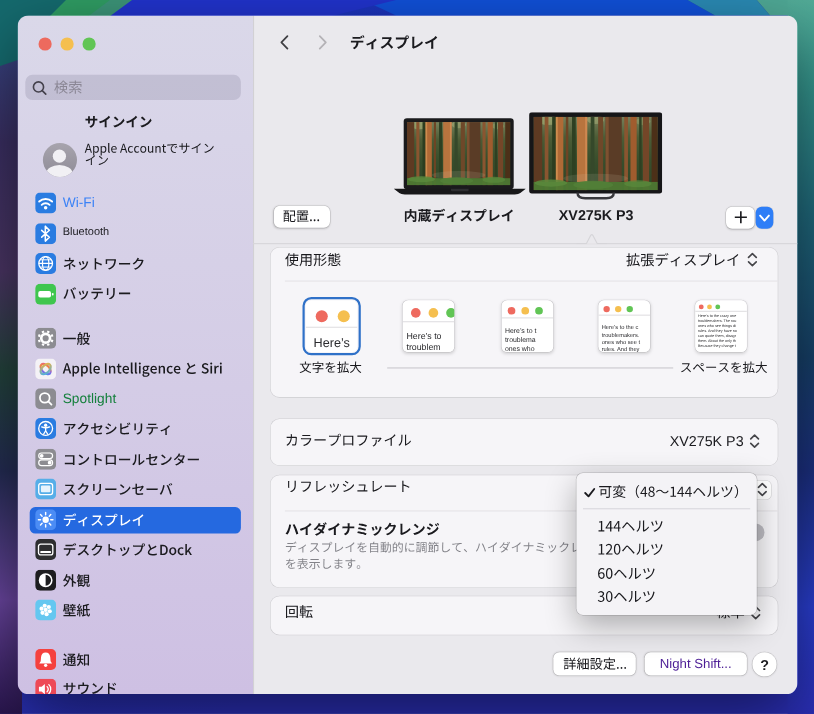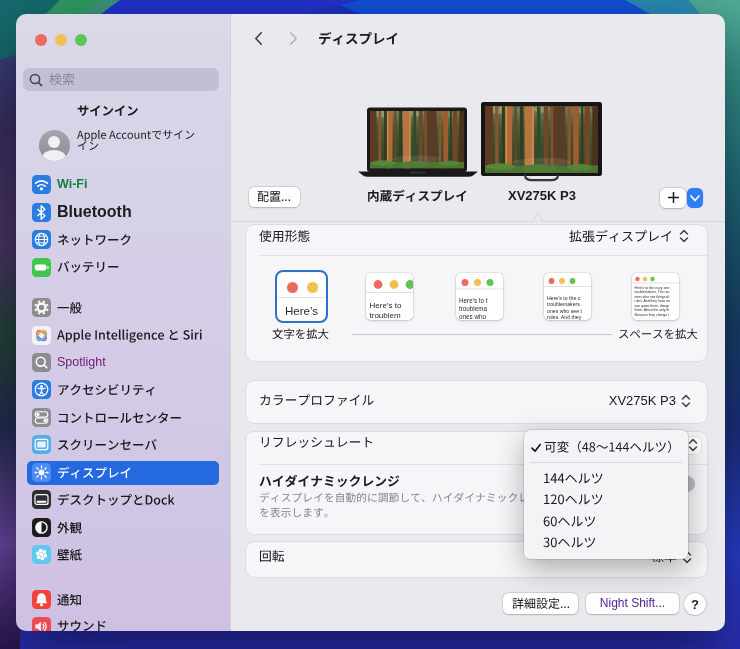--- a/index.html
+++ b/index.html
@@ -87,26 +87,26 @@
     </svg>
     <svg style="position:absolute;left:41.0px;top:448.6px;overflow:visible" width="77" height="18.1">
       <path transform="translate(0,14.50)" d="M2.5 -9.3Q2.8 -9.2 3.1 -9.2Q3.4 -9.2 3.7 -9.2Q3.9 -9.2 4.3 -9.2Q4.8 -9.2 5.3 -9.2Q5.8 -9.2 6.3 -9.2Q6.9 -9.2 7.3 -9.2Q7.7 -9.2 7.9 -9.2Q8.2 -9.2 8.5 -9.2Q8.8 -9.2 9.2 -9.3V-8.0Q8.8 -8.0 8.5 -8.0Q8.2 -8.0 7.9 -8.0Q7.7 -8.0 7.3 -8.0Q6.9 -8.0 6.3 -8.0Q5.8 -8.0 5.3 -8.0Q4.8 -8.0 4.3 -8.0Q3.9 -8.0 3.7 -8.0Q3.4 -8.0 3.0 -8.0Q2.7 -8.0 2.5 -8.0ZM1.0 -6.1Q1.2 -6.1 1.5 -6.1Q1.8 -6.0 2.1 -6.0Q2.3 -6.0 2.8 -6.0Q3.2 -6.0 3.9 -6.0Q4.6 -6.0 5.4 -6.0Q6.2 -6.0 7.0 -6.0Q7.8 -6.0 8.5 -6.0Q9.2 -6.0 9.7 -6.0Q10.2 -6.0 10.3 -6.0Q10.5 -6.0 10.8 -6.1Q11.1 -6.1 11.4 -6.1V-4.8Q11.1 -4.8 10.8 -4.8Q10.6 -4.8 10.3 -4.8Q10.2 -4.8 9.7 -4.8Q9.2 -4.8 8.5 -4.8Q7.8 -4.8 7.0 -4.8Q6.2 -4.8 5.4 -4.8Q4.6 -4.8 3.9 -4.8Q3.2 -4.8 2.8 -4.8Q2.3 -4.8 2.1 -4.8Q1.9 -4.8 1.6 -4.8Q1.2 -4.8 1.0 -4.8ZM7.1 -5.4Q7.1 -4.2 6.9 -3.3Q6.7 -2.3 6.3 -1.5Q6.1 -1.1 5.7 -0.7Q5.3 -0.2 4.9 0.2Q4.4 0.6 3.8 0.8L2.7 -0.0Q3.4 -0.3 4.0 -0.8Q4.6 -1.3 5.0 -1.9Q5.5 -2.6 5.6 -3.5Q5.7 -4.4 5.8 -5.4ZM9.8 -10.2Q10.0 -10.0 10.2 -9.7Q10.4 -9.4 10.6 -9.1Q10.7 -8.8 10.9 -8.5L10.0 -8.2Q9.8 -8.5 9.6 -9.0Q9.3 -9.5 9.0 -9.9ZM11.2 -10.8Q11.4 -10.5 11.6 -10.2Q11.8 -9.9 12.0 -9.6Q12.2 -9.3 12.3 -9.1L11.5 -8.7Q11.3 -9.1 11.0 -9.6Q10.7 -10.1 10.5 -10.4Z M13.9 -3.4Q14.8 -3.6 15.6 -3.9Q16.4 -4.2 17.2 -4.6Q17.9 -4.9 18.4 -5.2Q19.0 -5.6 19.6 -6.0Q20.2 -6.5 20.7 -7.0Q21.1 -7.4 21.5 -7.8L22.5 -6.9Q22.1 -6.5 21.5 -6.0Q21.0 -5.5 20.3 -5.0Q19.7 -4.6 19.0 -4.2Q18.6 -3.9 18.1 -3.7Q17.5 -3.4 16.9 -3.1Q16.4 -2.9 15.7 -2.6Q15.1 -2.4 14.5 -2.2ZM18.3 -4.5 19.6 -4.8V-0.2Q19.6 0.0 19.6 0.3Q19.6 0.5 19.7 0.7Q19.7 0.9 19.7 1.0H18.2Q18.3 0.9 18.3 0.7Q18.3 0.5 18.3 0.3Q18.3 0.0 18.3 -0.2Z M35.2 -8.4Q35.1 -8.3 35.0 -8.1Q34.9 -7.9 34.8 -7.8Q34.6 -7.2 34.2 -6.4Q33.8 -5.7 33.3 -5.0Q32.8 -4.2 32.3 -3.6Q31.6 -2.8 30.8 -2.1Q30.0 -1.3 29.0 -0.7Q28.1 -0.1 27.1 0.4L26.1 -0.7Q27.1 -1.1 28.1 -1.7Q29.0 -2.2 29.8 -3.0Q30.6 -3.7 31.2 -4.3Q31.7 -4.8 32.1 -5.4Q32.5 -6.0 32.8 -6.6Q33.1 -7.2 33.2 -7.6Q33.1 -7.6 32.8 -7.6Q32.4 -7.6 31.9 -7.6Q31.5 -7.6 30.9 -7.6Q30.4 -7.6 29.9 -7.6Q29.5 -7.6 29.1 -7.6Q28.8 -7.6 28.6 -7.6Q28.4 -7.6 28.1 -7.6Q27.9 -7.6 27.6 -7.6Q27.4 -7.6 27.3 -7.6V-9.0Q27.4 -9.0 27.7 -8.9Q27.9 -8.9 28.2 -8.9Q28.5 -8.9 28.6 -8.9Q28.8 -8.9 29.1 -8.9Q29.5 -8.9 30.0 -8.9Q30.5 -8.9 31.0 -8.9Q31.5 -8.9 32.0 -8.9Q32.5 -8.9 32.8 -8.9Q33.2 -8.9 33.3 -8.9Q33.6 -8.9 33.9 -8.9Q34.2 -9.0 34.4 -9.0ZM32.5 -4.5Q33.0 -4.0 33.5 -3.5Q34.1 -3.0 34.6 -2.5Q35.1 -1.9 35.6 -1.4Q36.0 -0.9 36.4 -0.5L35.2 0.4Q34.8 -0.2 34.2 -0.9Q33.6 -1.6 32.9 -2.3Q32.2 -3.0 31.6 -3.6Z M47.6 -9.1Q47.6 -8.7 47.8 -8.5Q48.0 -8.3 48.3 -8.3Q48.7 -8.3 48.9 -8.5Q49.1 -8.7 49.1 -9.1Q49.1 -9.4 48.9 -9.6Q48.7 -9.9 48.3 -9.9Q48.0 -9.9 47.8 -9.6Q47.6 -9.4 47.6 -9.1ZM46.9 -9.1Q46.9 -9.5 47.1 -9.8Q47.3 -10.1 47.6 -10.3Q47.9 -10.5 48.3 -10.5Q48.7 -10.5 49.1 -10.3Q49.4 -10.1 49.6 -9.8Q49.8 -9.5 49.8 -9.1Q49.8 -8.7 49.6 -8.3Q49.4 -8.0 49.1 -7.8Q48.7 -7.6 48.3 -7.6Q47.9 -7.6 47.6 -7.8Q47.3 -8.0 47.1 -8.3Q46.9 -8.7 46.9 -9.1ZM48.2 -8.2Q48.1 -8.0 48.0 -7.8Q48.0 -7.6 48.0 -7.4Q47.8 -7.0 47.7 -6.4Q47.5 -5.8 47.3 -5.2Q47.1 -4.5 46.8 -3.9Q46.5 -3.3 46.1 -2.8Q45.5 -2.1 44.8 -1.5Q44.1 -0.8 43.1 -0.3Q42.2 0.2 41.1 0.6L40.0 -0.6Q41.3 -0.9 42.2 -1.4Q43.1 -1.8 43.7 -2.4Q44.4 -3.0 44.9 -3.6Q45.4 -4.2 45.7 -4.8Q46.0 -5.5 46.2 -6.2Q46.4 -6.9 46.5 -7.4Q46.3 -7.4 45.8 -7.4Q45.4 -7.4 44.8 -7.4Q44.1 -7.4 43.4 -7.4Q42.8 -7.4 42.1 -7.4Q41.5 -7.4 41.0 -7.4Q40.5 -7.4 40.3 -7.4Q39.9 -7.4 39.6 -7.4Q39.2 -7.4 39.0 -7.4V-8.8Q39.2 -8.8 39.4 -8.8Q39.6 -8.7 39.9 -8.7Q40.1 -8.7 40.3 -8.7Q40.5 -8.7 40.9 -8.7Q41.3 -8.7 41.8 -8.7Q42.3 -8.7 42.9 -8.7Q43.4 -8.7 44.0 -8.7Q44.6 -8.7 45.1 -8.7Q45.6 -8.7 45.9 -8.7Q46.3 -8.7 46.4 -8.7Q46.6 -8.7 46.8 -8.7Q47.0 -8.7 47.2 -8.8Z M52.6 -0.4Q52.7 -0.6 52.7 -0.8Q52.8 -0.9 52.8 -1.1Q52.8 -1.4 52.8 -1.9Q52.8 -2.4 52.8 -3.0Q52.8 -3.7 52.8 -4.5Q52.8 -5.2 52.8 -5.9Q52.8 -6.7 52.8 -7.2Q52.8 -7.8 52.8 -8.1Q52.8 -8.3 52.7 -8.6Q52.7 -8.8 52.7 -9.0Q52.7 -9.2 52.6 -9.4H54.2Q54.2 -9.1 54.1 -8.8Q54.1 -8.4 54.1 -8.1Q54.1 -7.9 54.1 -7.4Q54.1 -6.9 54.1 -6.4Q54.1 -5.8 54.1 -5.2Q54.1 -4.5 54.1 -3.9Q54.1 -3.3 54.1 -2.8Q54.1 -2.2 54.1 -1.9Q54.1 -1.5 54.1 -1.3Q54.9 -1.5 55.9 -1.9Q56.8 -2.3 57.7 -2.9Q58.6 -3.4 59.4 -4.1Q60.2 -4.8 60.8 -5.5L61.5 -4.4Q60.2 -2.9 58.3 -1.7Q56.5 -0.6 54.2 0.1Q54.1 0.1 53.9 0.2Q53.7 0.2 53.5 0.4Z M63.5 -4.7Q65.1 -5.1 66.5 -5.7Q67.9 -6.3 68.9 -7.0Q69.6 -7.4 70.2 -7.9Q70.8 -8.4 71.4 -8.9Q72.0 -9.4 72.4 -9.9L73.4 -8.9Q72.9 -8.4 72.2 -7.8Q71.6 -7.3 70.9 -6.8Q70.2 -6.3 69.5 -5.8Q68.8 -5.4 67.9 -5.0Q67.0 -4.5 66.0 -4.1Q65.1 -3.7 64.1 -3.4ZM68.7 -6.3 70.1 -6.7V-1.0Q70.1 -0.8 70.1 -0.5Q70.1 -0.2 70.1 0.1Q70.1 0.3 70.2 0.5H68.6Q68.6 0.3 68.6 0.1Q68.7 -0.2 68.7 -0.5Q68.7 -0.8 68.7 -1.0Z" fill="#ffffff"></path>
     </svg>
     <svg style="position:absolute;left:15.5px;top:161.2px" width="19" height="19" viewBox="0 0 19 19">
       <rect width="19" height="19" rx="4.5" fill="#2a7ce1"></rect>
       <path d="M3.6 8.2 A8.6 8.6 0 0 1 15.4 8.2" fill="none" stroke="#fff" stroke-width="1.7" stroke-linecap="round"></path>
       <path d="M5.9 11.2 A5.2 5.2 0 0 1 13.1 11.2" fill="none" stroke="#fff" stroke-width="1.7" stroke-linecap="round"></path>
       <circle cx="9.5" cy="13.8" r="1.6" fill="#fff"></circle>
     </svg>
-    <div style="position:absolute;left:41.0px;top:163.4px;height:14.5px;line-height:14.5px;font-size:12.5px;font-weight:bold;color:#15803d;letter-spacing:0;white-space:nowrap">Wi-Fi</div>
+    <div style="position:absolute;left:41.0px;top:163.4px;height:14.5px;line-height:14.5px;font-size:12.5px;font-weight:normal;color:#3b82f6;letter-spacing:0;white-space:nowrap">Wi-Fi</div>
     <svg style="position:absolute;left:15.5px;top:188.7px" width="19" height="19" viewBox="0 0 19 19">
       <rect width="19" height="19" rx="4.5" fill="#2a7ce1"></rect>
       <path d="M9.2 2.8 L9.2 16.2 L12.9 12.7 L5.9 6.4 M9.2 2.8 L12.9 6.3 L5.9 12.6" fill="none" stroke="#fff" stroke-width="1.4" stroke-linejoin="round" stroke-linecap="round"></path>
     </svg>
-    <div style="position:absolute;left:41.0px;top:190.9px;height:14.5px;line-height:14.5px;font-size:16px;font-weight:bold;color:#1b1b1f;letter-spacing:0;white-space:nowrap">Bluetooth</div>
+    <div style="position:absolute;left:41.0px;top:190.9px;height:14.5px;line-height:14.5px;font-size:10px;font-weight:normal;color:#1b1b1f;letter-spacing:0;white-space:nowrap">Bluetooth</div>
     <svg style="position:absolute;left:15.5px;top:216.2px" width="19" height="19" viewBox="0 0 19 19">
       <rect width="19" height="19" rx="4.5" fill="#2a7ce1"></rect>
       <circle cx="9.5" cy="9.5" r="6.2" fill="none" stroke="#fff" stroke-width="1.2"></circle>
       <ellipse cx="9.5" cy="9.5" rx="2.9" ry="6.2" fill="none" stroke="#fff" stroke-width="1.1"></ellipse>
       <line x1="3.3" y1="9.5" x2="15.7" y2="9.5" stroke="#fff" stroke-width="1.1"></line>
       <line x1="4.2" y1="6.2" x2="14.8" y2="6.2" stroke="#fff" stroke-width="0.9"></line>
       <line x1="4.2" y1="12.8" x2="14.8" y2="12.8" stroke="#fff" stroke-width="0.9"></line>
     </svg>
     <svg style="position:absolute;left:41.0px;top:215.9px;overflow:visible" width="77" height="18.1">
       <path transform="translate(0,14.50)" d="M7.0 -10.1Q7.0 -9.9 7.0 -9.6Q7.0 -9.2 7.0 -9.0Q7.0 -8.8 7.0 -8.6Q7.0 -8.3 7.0 -8.1Q7.0 -7.8 7.0 -7.7H5.7Q5.7 -7.8 5.7 -8.1Q5.7 -8.3 5.7 -8.5Q5.7 -8.8 5.7 -9.0Q5.7 -9.3 5.7 -9.6Q5.7 -9.9 5.6 -10.1ZM10.5 -7.6Q10.3 -7.4 10.1 -7.1Q9.9 -6.9 9.7 -6.7Q9.3 -6.3 8.9 -5.8Q8.4 -5.4 7.9 -4.9Q7.4 -4.4 6.8 -4.0Q6.1 -3.6 5.3 -3.1Q4.5 -2.7 3.6 -2.4Q2.7 -2.0 1.6 -1.7L0.9 -2.9Q2.7 -3.3 3.9 -3.8Q5.1 -4.4 5.9 -5.0Q6.5 -5.3 6.9 -5.7Q7.4 -6.1 7.7 -6.4Q8.1 -6.8 8.3 -7.1Q8.1 -7.1 7.8 -7.1Q7.4 -7.1 6.9 -7.1Q6.4 -7.1 5.8 -7.1Q5.3 -7.1 4.8 -7.1Q4.3 -7.1 3.9 -7.1Q3.5 -7.1 3.4 -7.1Q3.2 -7.1 2.9 -7.1Q2.6 -7.1 2.3 -7.0Q2.0 -7.0 1.8 -7.0V-8.3Q2.1 -8.3 2.6 -8.3Q3.0 -8.2 3.4 -8.2Q3.5 -8.2 3.9 -8.2Q4.3 -8.2 4.8 -8.2Q5.4 -8.2 6.0 -8.2Q6.6 -8.2 7.2 -8.2Q7.8 -8.2 8.2 -8.2Q8.6 -8.2 8.8 -8.2Q9.0 -8.2 9.3 -8.3Q9.5 -8.3 9.7 -8.3ZM6.9 -4.7Q6.9 -4.4 6.9 -3.9Q6.9 -3.4 6.9 -2.8Q6.9 -2.3 6.9 -1.8Q6.9 -1.2 6.9 -0.9Q6.9 -0.6 6.9 -0.4Q7.0 -0.1 7.0 0.2Q7.0 0.4 7.0 0.6H5.6Q5.6 0.4 5.6 0.2Q5.6 -0.1 5.7 -0.4Q5.7 -0.6 5.7 -0.9Q5.7 -1.2 5.7 -1.7Q5.7 -2.1 5.7 -2.6Q5.7 -3.1 5.7 -3.5Q5.7 -3.9 5.7 -4.2ZM10.9 -1.5Q10.4 -2.0 9.9 -2.3Q9.4 -2.6 8.9 -2.9Q8.5 -3.2 7.9 -3.5L8.7 -4.4Q9.3 -4.1 9.8 -3.9Q10.2 -3.6 10.7 -3.3Q11.2 -3.0 11.7 -2.6Z M18.7 -7.3Q18.8 -7.1 18.9 -6.7Q19.0 -6.4 19.2 -6.0Q19.3 -5.5 19.5 -5.2Q19.6 -4.8 19.7 -4.6L18.5 -4.2Q18.4 -4.4 18.3 -4.8Q18.2 -5.1 18.0 -5.5Q17.9 -5.9 17.7 -6.3Q17.6 -6.7 17.5 -6.9ZM23.2 -6.5Q23.1 -6.3 23.1 -6.1Q23.0 -5.9 23.0 -5.8Q22.7 -4.8 22.3 -3.8Q21.9 -2.8 21.2 -2.0Q20.4 -0.9 19.3 -0.1Q18.2 0.6 17.1 1.0L16.1 -0.0Q16.8 -0.2 17.5 -0.6Q18.3 -1.0 19.0 -1.5Q19.7 -2.0 20.2 -2.7Q20.6 -3.2 21.0 -3.9Q21.3 -4.6 21.5 -5.4Q21.8 -6.2 21.9 -6.9ZM15.8 -6.7Q15.9 -6.4 16.0 -6.1Q16.2 -5.7 16.3 -5.3Q16.5 -4.9 16.7 -4.5Q16.8 -4.1 16.9 -3.8L15.7 -3.4Q15.6 -3.6 15.5 -4.0Q15.3 -4.4 15.2 -4.9Q15.0 -5.3 14.8 -5.7Q14.7 -6.0 14.6 -6.2Z M29.1 -1.2Q29.1 -1.4 29.1 -1.9Q29.1 -2.4 29.1 -3.1Q29.1 -3.9 29.1 -4.7Q29.1 -5.5 29.1 -6.2Q29.1 -7.0 29.1 -7.5Q29.1 -8.1 29.1 -8.4Q29.1 -8.7 29.1 -9.1Q29.0 -9.5 29.0 -9.8H30.5Q30.5 -9.5 30.5 -9.1Q30.4 -8.7 30.4 -8.4Q30.4 -8.0 30.4 -7.3Q30.4 -6.7 30.4 -5.9Q30.4 -5.2 30.4 -4.4Q30.4 -3.6 30.4 -3.0Q30.4 -2.3 30.4 -1.8Q30.4 -1.3 30.4 -1.2Q30.4 -1.0 30.4 -0.7Q30.4 -0.4 30.5 -0.1Q30.5 0.2 30.5 0.5H29.0Q29.0 0.1 29.1 -0.3Q29.1 -0.8 29.1 -1.2ZM30.1 -6.5Q30.8 -6.3 31.5 -6.1Q32.3 -5.8 33.0 -5.5Q33.8 -5.2 34.5 -5.0Q35.2 -4.7 35.7 -4.4L35.1 -3.1Q34.6 -3.4 34.0 -3.6Q33.3 -3.9 32.6 -4.2Q31.9 -4.5 31.3 -4.7Q30.6 -4.9 30.1 -5.1Z M48.6 -8.3Q48.6 -8.3 48.5 -8.1Q48.5 -8.0 48.5 -7.9Q48.4 -7.7 48.4 -7.7Q48.3 -7.0 48.1 -6.2Q48.0 -5.4 47.7 -4.5Q47.5 -3.7 47.0 -3.0Q46.2 -1.8 45.0 -0.9Q43.7 0.0 42.2 0.6L41.1 -0.6Q42.0 -0.8 42.9 -1.2Q43.8 -1.7 44.5 -2.3Q45.3 -2.9 45.8 -3.7Q46.1 -4.2 46.3 -4.9Q46.6 -5.5 46.7 -6.2Q46.9 -7.0 46.9 -7.7Q46.8 -7.7 46.4 -7.7Q46.0 -7.7 45.5 -7.7Q45.0 -7.7 44.3 -7.7Q43.7 -7.7 43.1 -7.7Q42.5 -7.7 42.0 -7.7Q41.4 -7.7 41.0 -7.7Q40.6 -7.7 40.4 -7.7Q40.4 -7.6 40.4 -7.3Q40.4 -7.1 40.4 -6.8Q40.4 -6.5 40.4 -6.2Q40.4 -6.0 40.4 -5.7Q40.4 -5.5 40.4 -5.3Q40.4 -5.2 40.4 -5.0Q40.5 -4.7 40.5 -4.4H39.0Q39.1 -4.7 39.1 -4.9Q39.1 -5.1 39.1 -5.3Q39.1 -5.5 39.1 -5.9Q39.1 -6.2 39.1 -6.6Q39.1 -7.0 39.1 -7.4Q39.1 -7.8 39.1 -8.0Q39.1 -8.2 39.1 -8.5Q39.1 -8.7 39.0 -8.9Q39.3 -8.9 39.7 -8.9Q40.0 -8.9 40.5 -8.9Q40.5 -8.9 40.9 -8.9Q41.2 -8.9 41.7 -8.9Q42.2 -8.9 42.8 -8.9Q43.4 -8.9 44.0 -8.9Q44.6 -8.9 45.2 -8.9Q45.7 -8.9 46.1 -8.9Q46.5 -8.9 46.7 -8.9Q46.9 -8.9 47.2 -8.9Q47.4 -8.9 47.6 -9.0Z M51.2 -5.6Q51.4 -5.6 51.7 -5.5Q52.0 -5.5 52.4 -5.5Q52.8 -5.5 53.1 -5.5Q53.3 -5.5 53.8 -5.5Q54.2 -5.5 54.8 -5.5Q55.3 -5.5 55.9 -5.5Q56.5 -5.5 57.1 -5.5Q57.8 -5.5 58.3 -5.5Q58.8 -5.5 59.2 -5.5Q59.6 -5.5 59.9 -5.5Q60.3 -5.5 60.7 -5.5Q61.0 -5.6 61.3 -5.6V-4.0Q61.1 -4.0 60.7 -4.1Q60.3 -4.1 59.9 -4.1Q59.7 -4.1 59.2 -4.1Q58.8 -4.1 58.3 -4.1Q57.8 -4.1 57.1 -4.1Q56.5 -4.1 55.9 -4.1Q55.3 -4.1 54.8 -4.1Q54.2 -4.1 53.8 -4.1Q53.3 -4.1 53.1 -4.1Q52.6 -4.1 52.0 -4.1Q51.5 -4.0 51.2 -4.0Z M73.5 -7.8Q73.5 -7.7 73.4 -7.4Q73.3 -7.2 73.2 -7.0Q73.0 -6.4 72.7 -5.7Q72.4 -5.0 72.0 -4.2Q71.6 -3.5 71.0 -2.8Q70.1 -1.7 68.9 -0.9Q67.8 0.0 66.0 0.7L64.8 -0.4Q66.0 -0.7 67.0 -1.2Q67.9 -1.7 68.6 -2.3Q69.3 -2.8 69.8 -3.5Q70.3 -4.0 70.7 -4.7Q71.1 -5.3 71.4 -6.0Q71.7 -6.7 71.8 -7.2H67.3L67.8 -8.3Q67.9 -8.3 68.3 -8.3Q68.7 -8.3 69.2 -8.3Q69.7 -8.3 70.2 -8.3Q70.7 -8.3 71.1 -8.3Q71.5 -8.3 71.6 -8.3Q71.8 -8.3 72.1 -8.3Q72.3 -8.4 72.5 -8.4ZM69.4 -9.7Q69.2 -9.5 69.0 -9.1Q68.9 -8.8 68.8 -8.6Q68.4 -7.9 67.8 -7.1Q67.2 -6.3 66.4 -5.5Q65.6 -4.8 64.7 -4.1L63.6 -4.9Q64.4 -5.4 65.0 -6.0Q65.7 -6.5 66.1 -7.1Q66.6 -7.6 66.9 -8.2Q67.3 -8.7 67.5 -9.1Q67.6 -9.3 67.8 -9.6Q67.9 -9.9 68.0 -10.2Z" fill="#1b1b1f"></path>
@@ -152,21 +152,21 @@
       <ellipse cx="9.5" cy="9.5" rx="5.6" ry="3.4" fill="none" stroke="url(#aig2)" stroke-width="2" transform="rotate(-45 9.5 9.5)"></ellipse>
     </svg>
     <svg style="position:absolute;left:41.0px;top:311.2px;overflow:visible" width="148" height="18.1">
       <path transform="translate(0,14.50)" d="M0.0 0.0 3.1 -9.2H4.7L7.8 0.0H6.2L4.8 -5.0Q4.5 -5.8 4.3 -6.5Q4.1 -7.3 3.9 -8.1H3.8Q3.6 -7.3 3.4 -6.5Q3.2 -5.8 3.0 -5.0L1.5 0.0ZM1.7 -2.6V-3.8H6.0V-2.6Z M8.9 2.8V-6.9H10.0L10.2 -6.1H10.2Q10.7 -6.5 11.2 -6.8Q11.7 -7.1 12.3 -7.1Q13.2 -7.1 13.8 -6.6Q14.4 -6.2 14.7 -5.4Q15.0 -4.6 15.0 -3.6Q15.0 -2.4 14.6 -1.5Q14.2 -0.7 13.5 -0.3Q12.8 0.2 12.1 0.2Q11.6 0.2 11.2 -0.0Q10.7 -0.2 10.3 -0.6L10.3 0.6V2.8ZM11.8 -1.0Q12.3 -1.0 12.7 -1.3Q13.1 -1.6 13.3 -2.2Q13.5 -2.7 13.5 -3.5Q13.5 -4.2 13.4 -4.8Q13.2 -5.3 12.9 -5.6Q12.5 -5.9 11.9 -5.9Q11.5 -5.9 11.1 -5.6Q10.7 -5.4 10.3 -5.0V-1.7Q10.7 -1.3 11.1 -1.2Q11.5 -1.0 11.8 -1.0Z M16.7 2.8V-6.9H17.9L18.0 -6.1H18.1Q18.5 -6.5 19.1 -6.8Q19.6 -7.1 20.2 -7.1Q21.1 -7.1 21.7 -6.6Q22.3 -6.2 22.6 -5.4Q22.9 -4.6 22.9 -3.6Q22.9 -2.4 22.5 -1.5Q22.1 -0.7 21.4 -0.3Q20.7 0.2 19.9 0.2Q19.5 0.2 19.0 -0.0Q18.6 -0.2 18.1 -0.6L18.2 0.6V2.8ZM19.7 -1.0Q20.2 -1.0 20.6 -1.3Q21.0 -1.6 21.2 -2.2Q21.4 -2.7 21.4 -3.5Q21.4 -4.2 21.2 -4.8Q21.1 -5.3 20.7 -5.6Q20.4 -5.9 19.8 -5.9Q19.4 -5.9 19.0 -5.6Q18.6 -5.4 18.2 -5.0V-1.7Q18.6 -1.3 19.0 -1.2Q19.4 -1.0 19.7 -1.0Z M26.0 0.2Q25.5 0.2 25.2 -0.0Q24.9 -0.3 24.8 -0.7Q24.6 -1.1 24.6 -1.6V-10.0H26.0V-1.6Q26.0 -1.3 26.2 -1.1Q26.3 -1.0 26.4 -1.0Q26.4 -1.0 26.5 -1.0Q26.5 -1.0 26.6 -1.1L26.8 0.0Q26.7 0.1 26.5 0.1Q26.3 0.2 26.0 0.2Z M31.2 0.2Q30.3 0.2 29.5 -0.3Q28.8 -0.7 28.3 -1.5Q27.9 -2.3 27.9 -3.4Q27.9 -4.3 28.1 -4.9Q28.4 -5.6 28.8 -6.1Q29.3 -6.6 29.8 -6.8Q30.4 -7.1 31.0 -7.1Q31.9 -7.1 32.5 -6.6Q33.1 -6.2 33.5 -5.5Q33.8 -4.8 33.8 -3.8Q33.8 -3.6 33.8 -3.4Q33.8 -3.2 33.7 -3.1H29.3Q29.3 -2.4 29.6 -1.9Q29.9 -1.5 30.3 -1.2Q30.8 -1.0 31.4 -1.0Q31.9 -1.0 32.2 -1.1Q32.6 -1.2 33.0 -1.5L33.5 -0.6Q33.0 -0.2 32.5 -0.0Q31.9 0.2 31.2 0.2ZM29.2 -4.1H32.5Q32.5 -4.9 32.2 -5.4Q31.8 -5.9 31.0 -5.9Q30.6 -5.9 30.2 -5.7Q29.8 -5.5 29.6 -5.1Q29.3 -4.7 29.2 -4.1Z M38.4 0.0V-9.2H39.8V0.0Z M42.1 0.0V-6.9H43.3L43.4 -5.9H43.4Q43.9 -6.4 44.4 -6.7Q45.0 -7.1 45.7 -7.1Q46.8 -7.1 47.3 -6.3Q47.8 -5.6 47.8 -4.3V0.0H46.4V-4.2Q46.4 -5.0 46.1 -5.4Q45.8 -5.8 45.2 -5.8Q44.7 -5.8 44.4 -5.6Q44.0 -5.3 43.5 -4.9V0.0Z M52.2 0.2Q51.4 0.2 51.0 -0.1Q50.5 -0.4 50.3 -1.0Q50.1 -1.5 50.1 -2.2V-5.7H49.1V-6.8L50.2 -6.9L50.3 -8.8H51.5V-6.9H53.3V-5.7H51.5V-2.2Q51.5 -1.6 51.8 -1.3Q52.0 -1.0 52.6 -1.0Q52.7 -1.0 52.9 -1.0Q53.1 -1.1 53.3 -1.2L53.5 -0.1Q53.3 0.0 52.9 0.1Q52.6 0.2 52.2 0.2Z M57.7 0.2Q56.8 0.2 56.0 -0.3Q55.2 -0.7 54.8 -1.5Q54.4 -2.3 54.4 -3.4Q54.4 -4.3 54.6 -4.9Q54.9 -5.6 55.3 -6.1Q55.8 -6.6 56.3 -6.8Q56.9 -7.1 57.5 -7.1Q58.4 -7.1 59.0 -6.6Q59.6 -6.2 60.0 -5.5Q60.3 -4.8 60.3 -3.8Q60.3 -3.6 60.3 -3.4Q60.3 -3.2 60.2 -3.1H55.8Q55.8 -2.4 56.1 -1.9Q56.4 -1.5 56.8 -1.2Q57.3 -1.0 57.9 -1.0Q58.4 -1.0 58.8 -1.1Q59.1 -1.2 59.5 -1.5L60.0 -0.6Q59.5 -0.2 59.0 -0.0Q58.4 0.2 57.7 0.2ZM55.8 -4.1H59.0Q59.0 -4.9 58.7 -5.4Q58.3 -5.9 57.5 -5.9Q57.1 -5.9 56.7 -5.7Q56.3 -5.5 56.1 -5.1Q55.8 -4.7 55.8 -4.1Z M63.3 0.2Q62.8 0.2 62.5 -0.0Q62.2 -0.3 62.0 -0.7Q61.9 -1.1 61.9 -1.6V-10.0H63.4V-1.6Q63.4 -1.3 63.5 -1.1Q63.6 -1.0 63.7 -1.0Q63.7 -1.0 63.8 -1.0Q63.8 -1.0 63.9 -1.1L64.1 0.0Q64.0 0.1 63.8 0.1Q63.6 0.2 63.3 0.2Z M67.1 0.2Q66.5 0.2 66.2 -0.0Q65.9 -0.3 65.8 -0.7Q65.6 -1.1 65.6 -1.6V-10.0H67.1V-1.6Q67.1 -1.3 67.2 -1.1Q67.3 -1.0 67.4 -1.0Q67.5 -1.0 67.5 -1.0Q67.6 -1.0 67.7 -1.1L67.8 0.0Q67.7 0.1 67.5 0.1Q67.3 0.2 67.1 0.2Z M69.4 0.0V-6.9H70.8V0.0ZM70.1 -8.2Q69.7 -8.2 69.4 -8.4Q69.2 -8.6 69.2 -9.0Q69.2 -9.4 69.4 -9.7Q69.7 -9.9 70.1 -9.9Q70.5 -9.9 70.7 -9.7Q71.0 -9.4 71.0 -9.0Q71.0 -8.6 70.7 -8.4Q70.5 -8.2 70.1 -8.2Z M75.3 3.1Q74.5 3.1 73.8 2.9Q73.2 2.7 72.8 2.3Q72.5 1.9 72.5 1.3Q72.5 0.8 72.7 0.5Q73.0 0.1 73.5 -0.2V-0.3Q73.2 -0.5 73.0 -0.7Q72.8 -1.0 72.8 -1.4Q72.8 -1.8 73.1 -2.2Q73.3 -2.5 73.6 -2.7V-2.8Q73.2 -3.0 73.0 -3.5Q72.7 -4.0 72.7 -4.6Q72.7 -5.4 73.1 -5.9Q73.4 -6.5 74.0 -6.8Q74.6 -7.1 75.4 -7.1Q75.7 -7.1 75.9 -7.0Q76.2 -7.0 76.4 -6.9H78.8V-5.8H77.5Q77.7 -5.6 77.8 -5.3Q77.9 -4.9 77.9 -4.5Q77.9 -3.8 77.6 -3.3Q77.2 -2.7 76.7 -2.5Q76.1 -2.2 75.4 -2.2Q75.1 -2.2 74.9 -2.2Q74.6 -2.3 74.4 -2.4Q74.2 -2.2 74.1 -2.1Q74.0 -1.9 74.0 -1.7Q74.0 -1.4 74.3 -1.2Q74.5 -1.0 75.2 -1.0H76.4Q77.7 -1.0 78.3 -0.6Q78.9 -0.2 78.9 0.7Q78.9 1.3 78.5 1.9Q78.0 2.4 77.2 2.8Q76.4 3.1 75.3 3.1ZM75.4 -3.1Q75.7 -3.1 76.0 -3.3Q76.3 -3.5 76.5 -3.8Q76.7 -4.1 76.7 -4.6Q76.7 -5.1 76.5 -5.4Q76.3 -5.7 76.0 -5.9Q75.7 -6.0 75.4 -6.0Q75.0 -6.0 74.7 -5.9Q74.4 -5.7 74.2 -5.4Q74.1 -5.1 74.1 -4.6Q74.1 -4.1 74.2 -3.8Q74.4 -3.5 74.7 -3.3Q75.0 -3.1 75.4 -3.1ZM75.5 2.1Q76.1 2.1 76.6 2.0Q77.0 1.8 77.3 1.5Q77.5 1.2 77.5 0.9Q77.5 0.5 77.2 0.3Q76.9 0.2 76.2 0.2H75.2Q74.9 0.2 74.7 0.1Q74.5 0.1 74.3 0.1Q74.0 0.3 73.8 0.6Q73.7 0.8 73.7 1.1Q73.7 1.6 74.2 1.9Q74.7 2.1 75.5 2.1Z M83.1 0.2Q82.1 0.2 81.4 -0.3Q80.6 -0.7 80.1 -1.5Q79.7 -2.3 79.7 -3.4Q79.7 -4.3 80.0 -4.9Q80.2 -5.6 80.7 -6.1Q81.1 -6.6 81.7 -6.8Q82.2 -7.1 82.8 -7.1Q83.7 -7.1 84.4 -6.6Q85.0 -6.2 85.3 -5.5Q85.6 -4.8 85.6 -3.8Q85.6 -3.6 85.6 -3.4Q85.6 -3.2 85.6 -3.1H81.1Q81.2 -2.4 81.5 -1.9Q81.7 -1.5 82.2 -1.2Q82.6 -1.0 83.2 -1.0Q83.7 -1.0 84.1 -1.1Q84.5 -1.2 84.9 -1.5L85.4 -0.6Q84.9 -0.2 84.3 -0.0Q83.7 0.2 83.1 0.2ZM81.1 -4.1H84.4Q84.4 -4.9 84.0 -5.4Q83.6 -5.9 82.9 -5.9Q82.4 -5.9 82.1 -5.7Q81.7 -5.5 81.4 -5.1Q81.2 -4.7 81.1 -4.1Z M87.3 0.0V-6.9H88.4L88.6 -5.9H88.6Q89.1 -6.4 89.6 -6.7Q90.2 -7.1 90.9 -7.1Q92.0 -7.1 92.5 -6.3Q93.0 -5.6 93.0 -4.3V0.0H91.5V-4.2Q91.5 -5.0 91.3 -5.4Q91.0 -5.8 90.4 -5.8Q89.9 -5.8 89.5 -5.6Q89.2 -5.3 88.7 -4.9V0.0Z M97.9 0.2Q96.9 0.2 96.2 -0.3Q95.4 -0.7 95.0 -1.5Q94.6 -2.3 94.6 -3.4Q94.6 -4.6 95.0 -5.4Q95.5 -6.2 96.3 -6.6Q97.1 -7.1 98.0 -7.1Q98.6 -7.1 99.1 -6.8Q99.6 -6.6 100.0 -6.3L99.3 -5.3Q99.0 -5.6 98.7 -5.7Q98.4 -5.9 98.0 -5.9Q97.5 -5.9 97.0 -5.6Q96.6 -5.2 96.3 -4.7Q96.1 -4.2 96.1 -3.4Q96.1 -2.7 96.3 -2.2Q96.6 -1.6 97.0 -1.3Q97.4 -1.0 98.0 -1.0Q98.4 -1.0 98.8 -1.2Q99.2 -1.4 99.5 -1.7L100.1 -0.7Q99.6 -0.3 99.0 -0.0Q98.4 0.2 97.9 0.2Z M104.4 0.2Q103.5 0.2 102.7 -0.3Q101.9 -0.7 101.5 -1.5Q101.0 -2.3 101.0 -3.4Q101.0 -4.3 101.3 -4.9Q101.6 -5.6 102.0 -6.1Q102.5 -6.6 103.0 -6.8Q103.6 -7.1 104.2 -7.1Q105.1 -7.1 105.7 -6.6Q106.3 -6.2 106.7 -5.5Q107.0 -4.8 107.0 -3.8Q107.0 -3.6 107.0 -3.4Q106.9 -3.2 106.9 -3.1H102.4Q102.5 -2.4 102.8 -1.9Q103.1 -1.5 103.5 -1.2Q104.0 -1.0 104.6 -1.0Q105.0 -1.0 105.4 -1.1Q105.8 -1.2 106.2 -1.5L106.7 -0.6Q106.2 -0.2 105.7 -0.0Q105.1 0.2 104.4 0.2ZM102.4 -4.1H105.7Q105.7 -4.9 105.3 -5.4Q104.9 -5.9 104.2 -5.9Q103.8 -5.9 103.4 -5.7Q103.0 -5.5 102.8 -5.1Q102.5 -4.7 102.4 -4.1Z M120.6 -7.4Q120.4 -7.2 120.1 -7.1Q119.8 -7.0 119.5 -6.8Q119.2 -6.6 118.8 -6.4Q118.3 -6.2 117.8 -5.9Q117.3 -5.7 116.8 -5.4Q116.3 -5.1 115.8 -4.8Q115.0 -4.3 114.5 -3.7Q114.0 -3.1 114.0 -2.4Q114.0 -1.7 114.7 -1.3Q115.4 -0.9 116.8 -0.9Q117.5 -0.9 118.3 -0.9Q119.0 -1.0 119.7 -1.1Q120.4 -1.2 120.9 -1.3L120.9 0.1Q120.4 0.2 119.8 0.3Q119.1 0.4 118.4 0.4Q117.7 0.4 116.9 0.4Q116.0 0.4 115.2 0.3Q114.5 0.2 113.9 -0.2Q113.3 -0.5 113.0 -1.0Q112.7 -1.5 112.7 -2.3Q112.7 -3.0 113.0 -3.6Q113.3 -4.2 113.9 -4.8Q114.5 -5.3 115.2 -5.8Q115.7 -6.1 116.2 -6.4Q116.7 -6.7 117.2 -7.0Q117.7 -7.2 118.2 -7.5Q118.6 -7.7 118.9 -7.9Q119.2 -8.0 119.5 -8.2Q119.7 -8.3 119.9 -8.5ZM114.3 -9.8Q114.6 -9.0 114.9 -8.3Q115.3 -7.5 115.6 -6.8Q115.9 -6.2 116.2 -5.7L115.1 -5.0Q114.8 -5.5 114.5 -6.2Q114.1 -7.0 113.7 -7.7Q113.4 -8.5 113.0 -9.3Z M129.5 0.2Q128.5 0.2 127.7 -0.2Q126.8 -0.6 126.2 -1.2L127.0 -2.2Q127.5 -1.7 128.2 -1.4Q128.8 -1.1 129.5 -1.1Q130.3 -1.1 130.8 -1.5Q131.2 -1.8 131.2 -2.4Q131.2 -2.8 131.0 -3.1Q130.8 -3.3 130.5 -3.5Q130.2 -3.7 129.8 -3.9L128.5 -4.4Q128.0 -4.6 127.6 -4.9Q127.2 -5.2 126.9 -5.7Q126.6 -6.2 126.6 -6.8Q126.6 -7.6 127.0 -8.1Q127.4 -8.7 128.1 -9.0Q128.8 -9.4 129.6 -9.4Q130.4 -9.4 131.2 -9.1Q131.9 -8.8 132.4 -8.2L131.7 -7.3Q131.2 -7.7 130.7 -7.9Q130.2 -8.1 129.6 -8.1Q128.9 -8.1 128.5 -7.8Q128.1 -7.5 128.1 -6.9Q128.1 -6.5 128.3 -6.3Q128.5 -6.0 128.9 -5.9Q129.2 -5.7 129.6 -5.5L130.8 -5.0Q131.4 -4.8 131.8 -4.5Q132.2 -4.1 132.5 -3.7Q132.7 -3.2 132.7 -2.5Q132.7 -1.8 132.3 -1.2Q131.9 -0.6 131.2 -0.2Q130.5 0.2 129.5 0.2Z M134.3 0.0V-6.9H135.8V0.0ZM135.0 -8.2Q134.6 -8.2 134.4 -8.4Q134.1 -8.6 134.1 -9.0Q134.1 -9.4 134.4 -9.7Q134.6 -9.9 135.0 -9.9Q135.4 -9.9 135.7 -9.7Q135.9 -9.4 135.9 -9.0Q135.9 -8.6 135.7 -8.4Q135.4 -8.2 135.0 -8.2Z M137.9 0.0V-6.9H139.1L139.2 -5.7H139.2Q139.6 -6.3 140.1 -6.7Q140.6 -7.1 141.2 -7.1Q141.5 -7.1 141.6 -7.0Q141.8 -7.0 142.0 -6.9L141.7 -5.7Q141.5 -5.7 141.4 -5.7Q141.2 -5.8 141.0 -5.8Q140.6 -5.8 140.1 -5.4Q139.7 -5.1 139.4 -4.3V0.0Z M143.0 0.0V-6.9H144.5V0.0ZM143.8 -8.2Q143.3 -8.2 143.1 -8.4Q142.9 -8.6 142.9 -9.0Q142.9 -9.4 143.1 -9.7Q143.3 -9.9 143.8 -9.9Q144.1 -9.9 144.4 -9.7Q144.6 -9.4 144.6 -9.0Q144.6 -8.6 144.4 -8.4Q144.1 -8.2 143.8 -8.2Z" fill="#1b1b1f"></path>
     </svg>
     <svg style="position:absolute;left:15.5px;top:338.9px" width="19" height="19" viewBox="0 0 19 19">
       <rect width="19" height="19" rx="4.5" fill="#8c8c91"></rect>
       <circle cx="8.7" cy="8.7" r="4.4" fill="none" stroke="#fff" stroke-width="1.6"></circle>
       <line x1="11.9" y1="11.9" x2="14.8" y2="14.8" stroke="#fff" stroke-width="1.6" stroke-linecap="round"></line>
     </svg>
-    <div style="position:absolute;left:41.0px;top:341.1px;height:14.5px;line-height:14.5px;font-size:12.5px;font-weight:normal;color:#701a75;letter-spacing:0;white-space:nowrap">Spotlight</div>
+    <div style="position:absolute;left:41.0px;top:341.1px;height:14.5px;line-height:14.5px;font-size:12.5px;font-weight:normal;color:#15803d;letter-spacing:0;white-space:nowrap">Spotlight</div>
     <svg style="position:absolute;left:15.5px;top:366.4px" width="19" height="19" viewBox="0 0 19 19">
       <rect width="19" height="19" rx="4.5" fill="#2a7ce1"></rect>
       <circle cx="9.5" cy="9.5" r="6.3" fill="none" stroke="#fff" stroke-width="1.2"></circle>
       <circle cx="9.5" cy="6.6" r="1.5" fill="#fff"></circle>
       <path d="M5.9 8.1 Q9.5 9.6 13.1 8.1 M9.5 9.2 L9.5 11.6 M9.5 11.6 L7.6 14.8 M9.5 11.6 L11.4 14.8" fill="none" stroke="#fff" stroke-width="1.2" stroke-linecap="round"></path>
     </svg>
     <svg style="position:absolute;left:41.0px;top:366.1px;overflow:visible" width="102" height="18.1">
       <path transform="translate(0,14.50)" d="M11.8 -8.5Q11.7 -8.3 11.6 -8.2Q11.5 -8.0 11.4 -7.9Q11.1 -7.5 10.6 -6.8Q10.2 -6.2 9.6 -5.6Q9.0 -5.0 8.3 -4.5L7.3 -5.3Q7.7 -5.6 8.1 -5.9Q8.5 -6.2 8.8 -6.6Q9.2 -6.9 9.4 -7.3Q9.7 -7.6 9.8 -7.9Q9.6 -7.9 9.2 -7.9Q8.8 -7.9 8.2 -7.9Q7.6 -7.9 7.0 -7.9Q6.3 -7.9 5.7 -7.9Q5.0 -7.9 4.5 -7.9Q3.9 -7.9 3.5 -7.9Q3.1 -7.9 3.0 -7.9Q2.6 -7.9 2.2 -7.9Q1.9 -7.9 1.5 -7.8V-9.2Q1.8 -9.2 2.2 -9.1Q2.6 -9.1 3.0 -9.1Q3.1 -9.1 3.5 -9.1Q3.9 -9.1 4.5 -9.1Q5.1 -9.1 5.8 -9.1Q6.4 -9.1 7.1 -9.1Q7.8 -9.1 8.4 -9.1Q9.0 -9.1 9.4 -9.1Q9.8 -9.1 10.0 -9.1Q10.1 -9.1 10.3 -9.1Q10.5 -9.1 10.7 -9.1Q10.9 -9.2 11.0 -9.2ZM6.7 -6.8Q6.7 -5.8 6.7 -4.9Q6.6 -4.1 6.4 -3.3Q6.3 -2.5 5.9 -1.8Q5.5 -1.1 4.9 -0.5Q4.2 0.1 3.2 0.6L2.1 -0.4Q2.4 -0.5 2.7 -0.6Q3.0 -0.8 3.3 -1.0Q4.0 -1.4 4.4 -1.9Q4.8 -2.5 5.0 -3.0Q5.2 -3.6 5.3 -4.3Q5.4 -5.0 5.4 -5.8Q5.4 -6.0 5.4 -6.3Q5.4 -6.5 5.3 -6.8Z M23.6 -7.8Q23.5 -7.7 23.4 -7.4Q23.3 -7.2 23.2 -7.0Q23.0 -6.4 22.7 -5.7Q22.4 -5.0 22.0 -4.2Q21.6 -3.5 21.0 -2.8Q20.1 -1.7 18.9 -0.9Q17.8 0.0 16.0 0.7L14.8 -0.4Q16.1 -0.7 17.0 -1.2Q17.9 -1.7 18.6 -2.3Q19.3 -2.8 19.9 -3.5Q20.3 -4.0 20.7 -4.7Q21.1 -5.3 21.4 -6.0Q21.6 -6.7 21.8 -7.2H17.3L17.8 -8.3Q17.9 -8.3 18.3 -8.3Q18.7 -8.3 19.2 -8.3Q19.7 -8.3 20.2 -8.3Q20.7 -8.3 21.1 -8.3Q21.5 -8.3 21.6 -8.3Q21.9 -8.3 22.1 -8.3Q22.4 -8.4 22.5 -8.4ZM19.4 -9.7Q19.2 -9.5 19.0 -9.1Q18.9 -8.8 18.8 -8.6Q18.4 -7.9 17.8 -7.1Q17.2 -6.3 16.4 -5.5Q15.6 -4.8 14.7 -4.1L13.6 -4.9Q14.4 -5.4 15.0 -6.0Q15.7 -6.5 16.1 -7.1Q16.6 -7.6 16.9 -8.2Q17.3 -8.7 17.5 -9.1Q17.6 -9.3 17.8 -9.6Q17.9 -9.9 18.0 -10.2Z M28.7 -1.6Q28.7 -1.9 28.7 -2.4Q28.7 -2.9 28.7 -3.6Q28.7 -4.2 28.7 -4.9Q28.7 -5.6 28.7 -6.3Q28.7 -7.0 28.7 -7.6Q28.7 -8.1 28.7 -8.5Q28.7 -8.7 28.7 -8.9Q28.7 -9.1 28.7 -9.4Q28.6 -9.6 28.6 -9.8H30.1Q30.0 -9.5 30.0 -9.1Q30.0 -8.8 30.0 -8.5Q30.0 -8.1 30.0 -7.6Q30.0 -7.1 30.0 -6.5Q30.0 -5.8 30.0 -5.2Q30.0 -4.5 30.0 -3.9Q30.0 -3.3 30.0 -2.8Q30.0 -2.3 30.0 -2.0Q30.0 -1.6 30.1 -1.3Q30.2 -1.1 30.6 -1.0Q31.0 -0.9 31.7 -0.9Q32.4 -0.9 33.1 -0.9Q33.7 -1.0 34.4 -1.1Q35.0 -1.1 35.6 -1.3L35.6 0.1Q35.0 0.2 34.4 0.2Q33.8 0.3 33.1 0.3Q32.4 0.4 31.7 0.4Q30.7 0.4 30.1 0.2Q29.5 0.1 29.2 -0.1Q28.9 -0.4 28.8 -0.8Q28.7 -1.1 28.7 -1.6ZM36.2 -7.2Q36.1 -7.1 36.0 -6.9Q35.9 -6.7 35.9 -6.6Q35.6 -6.2 35.4 -5.7Q35.1 -5.2 34.7 -4.8Q34.4 -4.2 34.0 -3.8Q33.6 -3.3 33.3 -3.0L32.2 -3.6Q32.6 -4.0 33.1 -4.5Q33.5 -5.0 33.8 -5.5Q34.1 -6.0 34.3 -6.4Q34.2 -6.4 33.8 -6.3Q33.4 -6.2 32.7 -6.1Q32.0 -5.9 31.3 -5.8Q30.5 -5.6 29.7 -5.5Q28.9 -5.3 28.2 -5.1Q27.4 -5.0 26.8 -4.9Q26.2 -4.8 25.9 -4.7L25.7 -6.0Q26.0 -6.0 26.6 -6.1Q27.2 -6.2 28.0 -6.4Q28.7 -6.5 29.5 -6.6Q30.3 -6.8 31.1 -7.0Q31.9 -7.1 32.6 -7.2Q33.3 -7.4 33.8 -7.5Q34.3 -7.6 34.5 -7.7Q34.8 -7.7 34.9 -7.8Q35.1 -7.8 35.3 -7.9Z M41.3 -9.7Q41.6 -9.6 42.0 -9.3Q42.4 -9.1 42.8 -8.8Q43.1 -8.6 43.5 -8.3Q43.9 -8.1 44.1 -8.0L43.3 -6.9Q43.1 -7.1 42.8 -7.3Q42.4 -7.5 42.0 -7.8Q41.6 -8.0 41.2 -8.3Q40.9 -8.5 40.6 -8.7ZM39.2 -0.8Q39.9 -1.0 40.6 -1.1Q41.4 -1.3 42.1 -1.6Q42.8 -1.9 43.5 -2.2Q44.5 -2.9 45.4 -3.6Q46.3 -4.3 47.0 -5.2Q47.8 -6.0 48.2 -6.9L49.0 -5.6Q48.2 -4.3 46.9 -3.1Q45.6 -2.0 44.1 -1.1Q43.5 -0.7 42.7 -0.4Q42.0 -0.1 41.3 0.1Q40.5 0.4 40.0 0.5ZM39.4 -6.9Q39.7 -6.8 40.1 -6.5Q40.5 -6.3 40.9 -6.0Q41.3 -5.8 41.6 -5.6Q42.0 -5.4 42.2 -5.2L41.5 -4.1Q41.2 -4.2 40.9 -4.5Q40.5 -4.7 40.1 -5.0Q39.8 -5.2 39.4 -5.4Q39.0 -5.7 38.7 -5.8Z M59.2 -9.9Q59.3 -9.7 59.5 -9.4Q59.7 -9.1 59.9 -8.8Q60.0 -8.5 60.2 -8.2L59.4 -7.9Q59.2 -8.2 58.9 -8.8Q58.6 -9.2 58.4 -9.6ZM60.6 -10.5Q60.7 -10.2 60.9 -9.9Q61.1 -9.6 61.3 -9.3Q61.5 -9.0 61.6 -8.8L60.8 -8.4Q60.6 -8.8 60.3 -9.3Q60.0 -9.8 59.8 -10.1ZM53.6 -9.5Q53.6 -9.2 53.6 -8.9Q53.6 -8.6 53.6 -8.3Q53.6 -8.2 53.6 -7.7Q53.6 -7.2 53.6 -6.5Q53.6 -5.9 53.6 -5.2Q53.6 -4.5 53.6 -3.8Q53.6 -3.1 53.6 -2.6Q53.6 -2.1 53.6 -1.9Q53.6 -1.4 53.8 -1.2Q54.0 -1.1 54.4 -1.0Q54.7 -1.0 55.1 -0.9Q55.5 -0.9 56.0 -0.9Q56.5 -0.9 57.0 -0.9Q57.6 -1.0 58.2 -1.0Q58.8 -1.1 59.4 -1.1Q59.9 -1.2 60.3 -1.3V0.1Q59.7 0.2 59.0 0.3Q58.2 0.3 57.4 0.3Q56.6 0.4 55.9 0.4Q55.3 0.4 54.8 0.3Q54.2 0.3 53.9 0.2Q53.1 0.1 52.7 -0.3Q52.3 -0.7 52.3 -1.5Q52.3 -1.8 52.3 -2.4Q52.3 -3.0 52.3 -3.7Q52.3 -4.4 52.3 -5.1Q52.3 -5.9 52.3 -6.5Q52.3 -7.2 52.3 -7.7Q52.3 -8.2 52.3 -8.3Q52.3 -8.5 52.2 -8.7Q52.2 -8.9 52.2 -9.1Q52.2 -9.3 52.2 -9.5ZM53.0 -5.6Q53.6 -5.7 54.2 -5.9Q54.9 -6.1 55.6 -6.3Q56.3 -6.5 57.0 -6.7Q57.6 -7.0 58.1 -7.2Q58.4 -7.3 58.7 -7.5Q59.0 -7.6 59.3 -7.8L59.9 -6.5Q59.6 -6.4 59.2 -6.3Q58.9 -6.1 58.6 -6.0Q58.0 -5.8 57.3 -5.5Q56.6 -5.3 55.8 -5.1Q55.1 -4.8 54.3 -4.6Q53.6 -4.4 53.0 -4.3Z M72.3 -9.6Q72.3 -9.3 72.3 -9.1Q72.3 -8.8 72.3 -8.4Q72.3 -8.1 72.3 -7.7Q72.3 -7.3 72.3 -6.9Q72.3 -6.5 72.3 -6.2Q72.3 -5.1 72.2 -4.4Q72.1 -3.6 72.0 -3.0Q71.8 -2.5 71.5 -2.0Q71.3 -1.6 70.9 -1.2Q70.5 -0.8 70.0 -0.4Q69.5 -0.0 68.9 0.2Q68.4 0.4 67.9 0.6L66.9 -0.5Q67.8 -0.7 68.6 -1.1Q69.3 -1.5 69.9 -2.1Q70.2 -2.5 70.4 -2.9Q70.6 -3.3 70.7 -3.8Q70.8 -4.2 70.9 -4.8Q70.9 -5.5 70.9 -6.3Q70.9 -6.6 70.9 -7.0Q70.9 -7.4 70.9 -7.8Q70.9 -8.2 70.9 -8.4Q70.9 -8.8 70.9 -9.1Q70.9 -9.3 70.9 -9.6ZM66.5 -9.5Q66.5 -9.3 66.5 -9.1Q66.5 -8.8 66.5 -8.6Q66.5 -8.4 66.5 -8.1Q66.5 -7.8 66.5 -7.4Q66.5 -7.0 66.5 -6.5Q66.5 -6.1 66.5 -5.6Q66.5 -5.2 66.5 -4.8Q66.5 -4.5 66.5 -4.4Q66.5 -4.1 66.5 -3.8Q66.5 -3.5 66.5 -3.4H65.1Q65.1 -3.5 65.1 -3.8Q65.2 -4.1 65.2 -4.4Q65.2 -4.5 65.2 -4.8Q65.2 -5.2 65.2 -5.6Q65.2 -6.1 65.2 -6.5Q65.2 -7.0 65.2 -7.4Q65.2 -7.8 65.2 -8.1Q65.2 -8.4 65.2 -8.6Q65.2 -8.7 65.2 -9.0Q65.1 -9.3 65.1 -9.5Z M77.6 -9.4Q77.9 -9.4 78.2 -9.3Q78.5 -9.3 78.8 -9.3Q79.1 -9.3 79.6 -9.3Q80.1 -9.3 80.7 -9.3Q81.4 -9.3 82.0 -9.3Q82.7 -9.3 83.2 -9.3Q83.7 -9.3 83.9 -9.3Q84.2 -9.3 84.5 -9.3Q84.8 -9.4 85.1 -9.4V-8.1Q84.8 -8.1 84.5 -8.1Q84.2 -8.2 83.9 -8.2Q83.7 -8.2 83.2 -8.2Q82.7 -8.2 82.0 -8.2Q81.4 -8.2 80.7 -8.2Q80.1 -8.2 79.6 -8.2Q79.1 -8.2 78.8 -8.2Q78.5 -8.2 78.2 -8.1Q77.9 -8.1 77.6 -8.1ZM76.1 -6.2Q76.4 -6.2 76.7 -6.2Q77.0 -6.2 77.3 -6.2Q77.4 -6.2 77.9 -6.2Q78.4 -6.2 79.1 -6.2Q79.8 -6.2 80.6 -6.2Q81.4 -6.2 82.2 -6.2Q83.0 -6.2 83.7 -6.2Q84.3 -6.2 84.8 -6.2Q85.3 -6.2 85.5 -6.2Q85.7 -6.2 86.0 -6.2Q86.3 -6.2 86.5 -6.2V-4.9Q86.3 -5.0 86.0 -5.0Q85.7 -5.0 85.5 -5.0Q85.3 -5.0 84.8 -5.0Q84.3 -5.0 83.7 -5.0Q83.0 -5.0 82.2 -5.0Q81.4 -5.0 80.6 -5.0Q79.8 -5.0 79.1 -5.0Q78.4 -5.0 77.9 -5.0Q77.4 -5.0 77.3 -5.0Q77.0 -5.0 76.7 -5.0Q76.4 -5.0 76.1 -4.9ZM82.2 -5.6Q82.2 -4.4 82.1 -3.4Q81.9 -2.4 81.5 -1.6Q81.2 -1.2 80.9 -0.8Q80.5 -0.4 80.0 0.0Q79.5 0.4 79.0 0.7L77.8 -0.2Q78.5 -0.4 79.1 -0.9Q79.8 -1.5 80.1 -2.0Q80.6 -2.8 80.8 -3.6Q80.9 -4.5 80.9 -5.6Z M88.9 -3.4Q89.8 -3.6 90.6 -3.9Q91.5 -4.2 92.2 -4.6Q92.9 -4.9 93.4 -5.2Q94.0 -5.6 94.6 -6.0Q95.2 -6.5 95.7 -7.0Q96.2 -7.4 96.5 -7.8L97.5 -6.9Q97.1 -6.5 96.5 -6.0Q96.0 -5.5 95.3 -5.0Q94.7 -4.6 94.0 -4.2Q93.6 -3.9 93.1 -3.7Q92.5 -3.4 91.9 -3.1Q91.3 -2.9 90.7 -2.6Q90.1 -2.4 89.5 -2.2ZM93.3 -4.5 94.6 -4.8V-0.2Q94.6 0.0 94.6 0.3Q94.7 0.5 94.7 0.7Q94.7 0.9 94.7 1.0H93.2Q93.3 0.9 93.3 0.7Q93.3 0.5 93.3 0.3Q93.3 0.0 93.3 -0.2Z" fill="#1b1b1f"></path>
     </svg>
     <svg style="position:absolute;left:15.5px;top:393.9px" width="19" height="19" viewBox="0 0 19 19">

